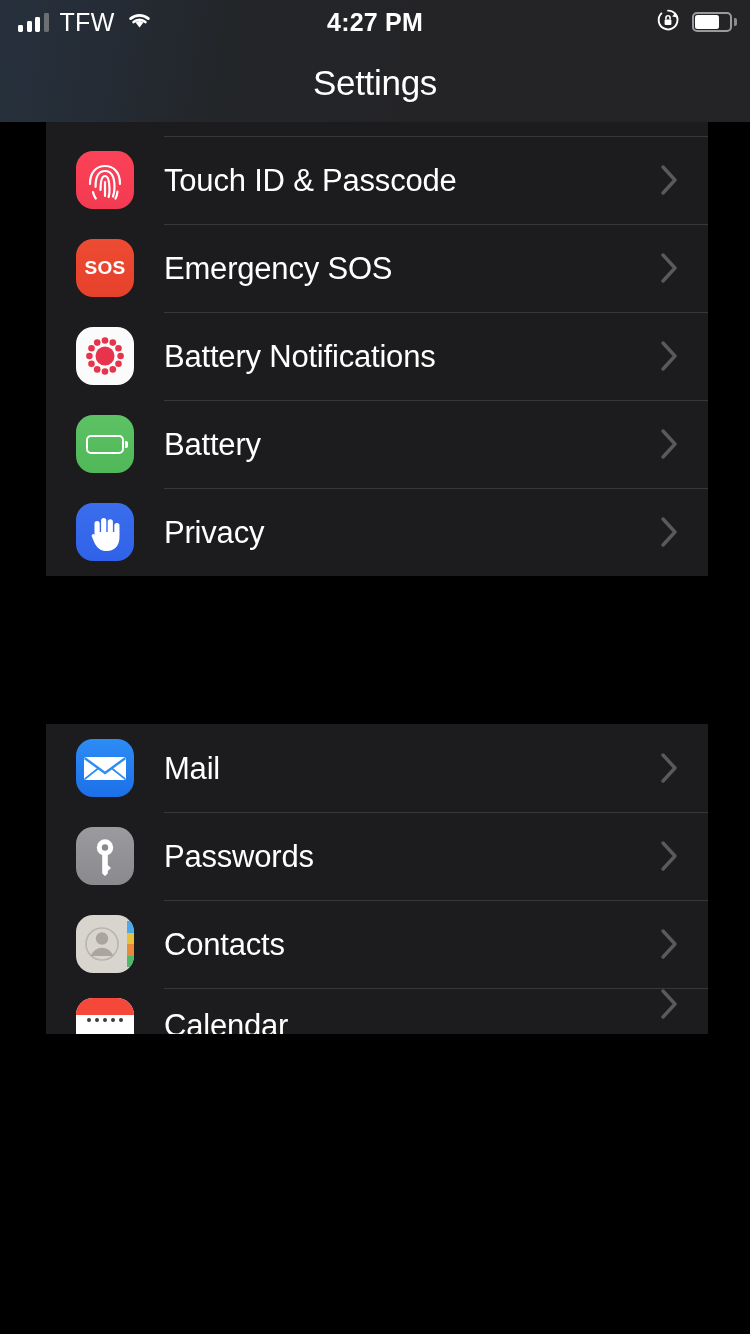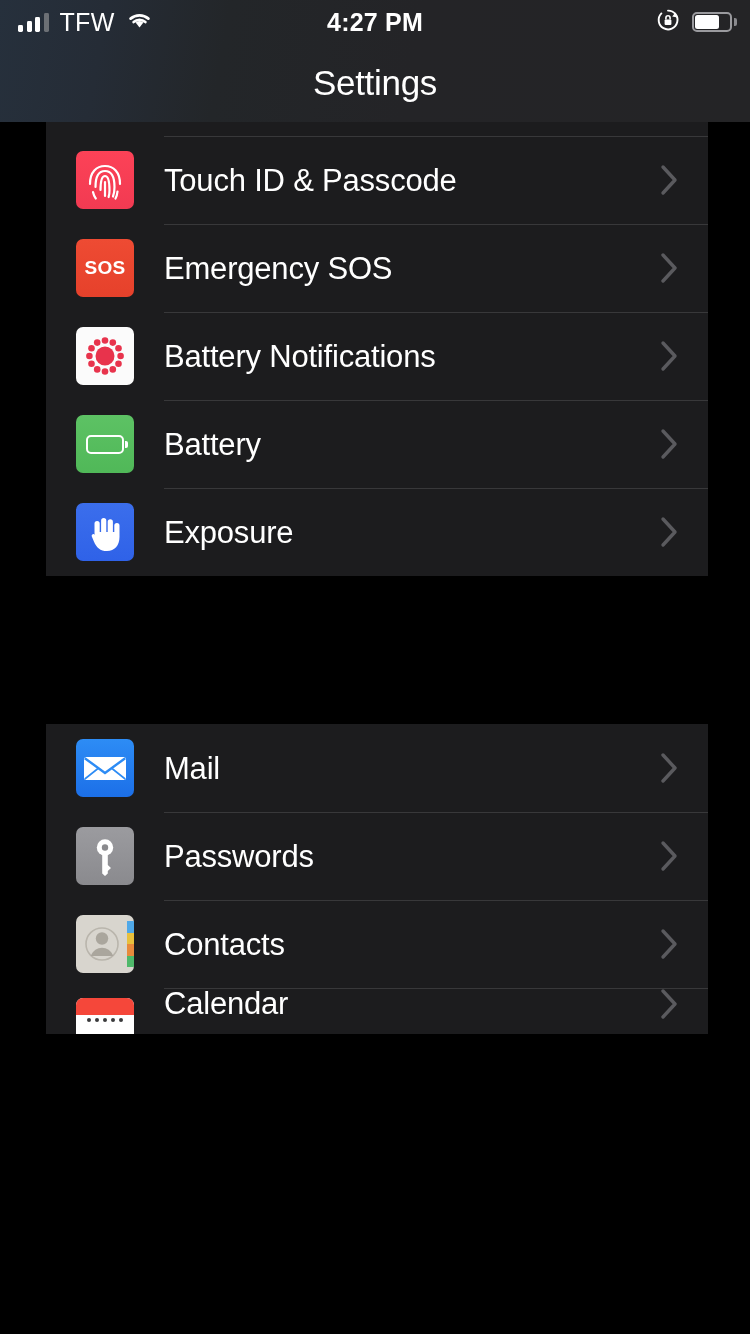--- a/index.html
+++ b/index.html
@@ -41,37 +41,37 @@
     min-width:118px;
     display:flex;
     align-items:center;
     justify-content:center;
   }
   .row.partial-top .icon-wrap { align-items:flex-end; height:48px; }
   .row.partial-bottom .icon-wrap { align-items:flex-start; height:46px; }
 
   .app-icon {
     width:58px; height:58px;
-    border-radius:7px;
+    border-radius:17px;
     position:relative;
     overflow:hidden;
     flex-shrink:0;
   }
   .row.partial-top .app-icon { margin-bottom:-6px; }
   .row.partial-bottom .app-icon { margin-top:10px; }
 
   .label {
     flex:1;
     color:#FFFFFF;
     font-size:31px;
     letter-spacing:-0.2px;
     line-height:1;
   }
   .row.partial-top .label { padding-bottom:8px; }
-  .row.partial-bottom .label { }
+  .row.partial-bottom .label { padding-top:22px; }
 
   .chevron {
     width:60px;
     display:flex;
     align-items:center;
     justify-content:center;
     padding-right:18px;
   }
   .chevron svg { display:block; }
 
@@ -303,21 +303,21 @@
       </div>
 
       <div class="row">
         <div class="icon-wrap">
           <div class="app-icon ic-privacy">
             <svg viewBox="0 0 58 58" width="58" height="58" fill="#fff">
               <path d="M18.5 30.5 V20.5 a2.6 2.6 0 015.2 0 V29 h1.4 V17.5 a2.6 2.6 0 015.2 0 V29 h1.4 V18.8 a2.6 2.6 0 015.2 0 V29 h1.4 V22.5 a2.6 2.6 0 015.2 0 V34 c0 8.5-5 14-12.4 14 -7 0-10.6-3.6-13.2-9.6 l-2.1-4.9 c-.8-1.9 2-3.6 3.4-1.6z"></path>
             </svg>
           </div>
         </div>
-        <div class="label">Exposure</div>
+        <div class="label">Privacy</div>
         <div class="chevron">
           <svg width="19" height="32" viewBox="0 0 19 32">
               <path d="M3 3 L15 16 L3 29" fill="none" stroke="#5A5A5E" stroke-width="3.4" stroke-linecap="round" stroke-linejoin="round"></path>
             </svg>
         </div>
       </div>
 
     </div>
 
     <div class="gap" style="height:74px;"></div>

